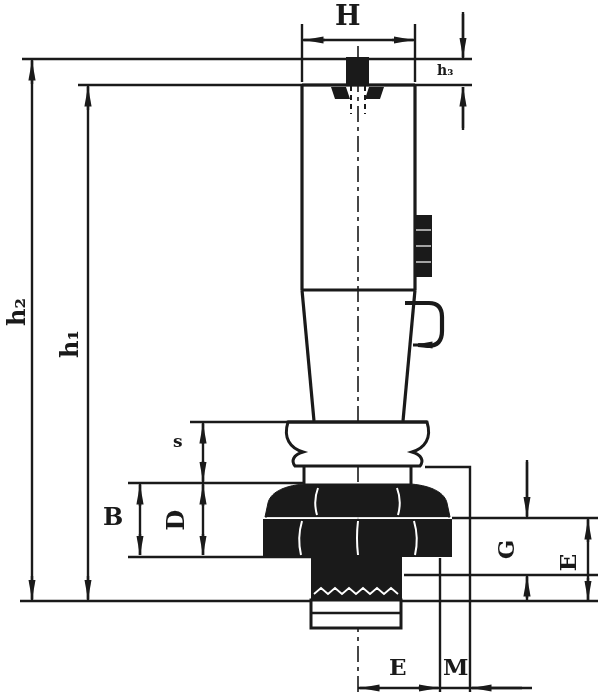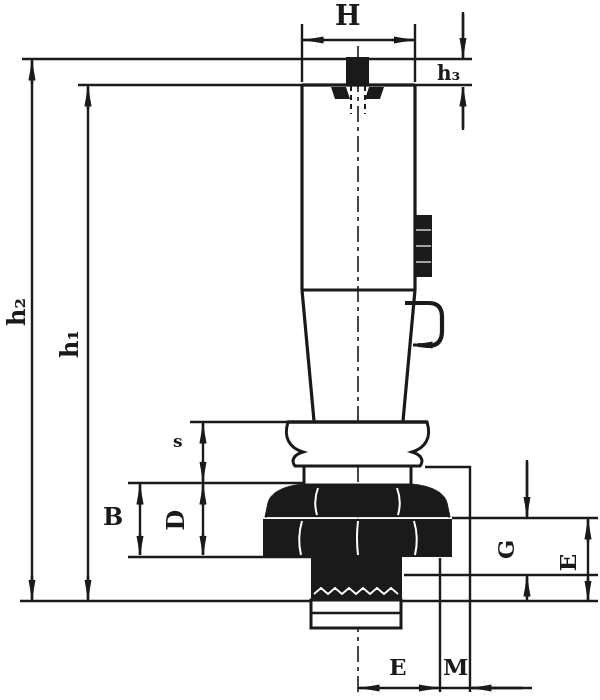--- a/index.html
+++ b/index.html
@@ -3,21 +3,21 @@
 <meta charset="utf-8">
 <style>
   html,body{margin:0;padding:0;background:#fff;}
   #stage{position:relative;width:600px;height:700px;background:#fff;overflow:hidden;
          font-family:"DejaVu Serif", serif;}
   #stage svg{position:absolute;left:0;top:0;}
   .lbl{position:absolute;color:#1a1a1a;font-weight:bold;line-height:1;white-space:nowrap;
        text-align:center;}
   .rot{transform:rotate(-90deg);transform-origin:center center;}
   .f27{font-size:27px;} .f24{font-size:24px;} .f23{font-size:23px;}
-  .f17{font-size:17px;} .f15{font-size:20px;}
+  .f17{font-size:17px;} .f15{font-size:14px;}
   .w50{width:50px;}
 </style>
 </head>
 <body>
 
 <div id="stage">
 
 <svg width="600" height="700" viewBox="0 0 600 700">
   <defs>
     <marker id="arr" viewBox="0 0 20 8" refX="19.5" refY="4" markerWidth="20" markerHeight="8" orient="auto" markerUnits="userSpaceOnUse">

